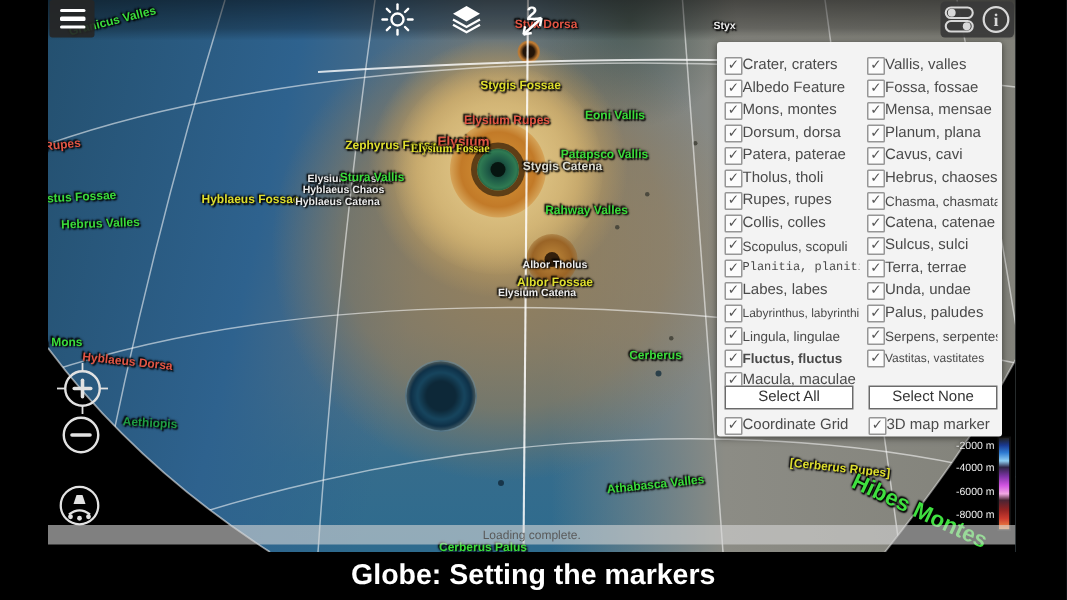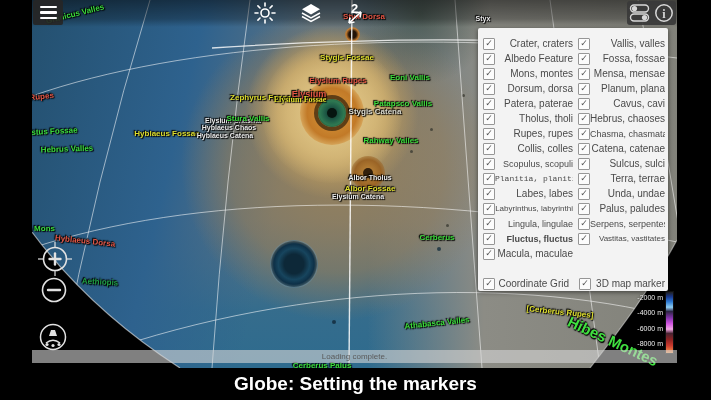--- a/index.html
+++ b/index.html
@@ -33,21 +33,21 @@
     background:rgba(58,58,58,.92);border-radius:3px;display:flex;align-items:center;justify-content:center;gap:4px;}
   
   .panel{position:absolute;left:478px;top:28px;width:190px;height:263px;z-index:7;
     background:#f3f3f3;border-radius:2px;box-shadow:0 1px 5px rgba(0,0,0,.55);}
   .pcol{position:absolute;top:8px;}
   .pcol-l{left:5px;width:90px;}
   .pcol-r{left:100px;width:87px;}
   .prow{display:flex;align-items:center;height:15px;}
   .cb{flex:0 0 auto;width:10px;height:10px;background:#fcfcfc;border:1px solid #969696;border-radius:1px;
       font-size:9px;line-height:9px;text-align:center;color:#555;cursor:pointer;}
-  .plabel{flex:1;text-align:right;font-size:10px;color:#4a4a4a;white-space:nowrap;overflow:hidden;}
+  .plabel{flex:1;text-align:left;font-size:10px;color:#4a4a4a;white-space:nowrap;overflow:hidden;}
   .pbtns{position:absolute;left:5px;top:229px;width:182px;display:flex;gap:10px;}
   .pbtn{flex:1;height:14px;background:#fff;border:1px solid #6a6a6a;font-size:10px;line-height:14px;
         text-align:center;color:#333;cursor:pointer;}
   .pfoot{position:absolute;left:5px;top:248px;width:182px;display:flex;gap:10px;}
   .pfoot .prow{flex:1;}
   
   .ctrl{position:absolute;z-index:5;cursor:pointer;}
   
   .legend{position:absolute;left:630px;top:288px;width:46px;height:68px;z-index:4;}
   .legend-bar{position:absolute;right:2px;top:3px;width:7px;height:61px;border:1px solid #111;
@@ -366,20 +366,24 @@
         </div>
         <div class="prow">
           <span class="cb">✓</span>
           <span class="plabel" style="font-size: 9px;">Serpens, serpentes</span>
         </div>
         <div class="prow">
           <span class="cb">✓</span>
           <span class="plabel" style="font-size: 8px;">Vastitas, vastitates</span>
         </div>
       </div>
+    <div class="pbtns">
+      <div class="pbtn">Select All</div>
+      <div class="pbtn">Select None</div>
+    </div>
     <div class="pfoot" id="panel-footer">
         <div class="prow">
           <span class="cb">✓</span>
           <span class="plabel">Coordinate Grid</span>
         </div>
         <div class="prow">
           <span class="cb">✓</span>
           <span class="plabel">3D map marker</span>
         </div>
       </div>

